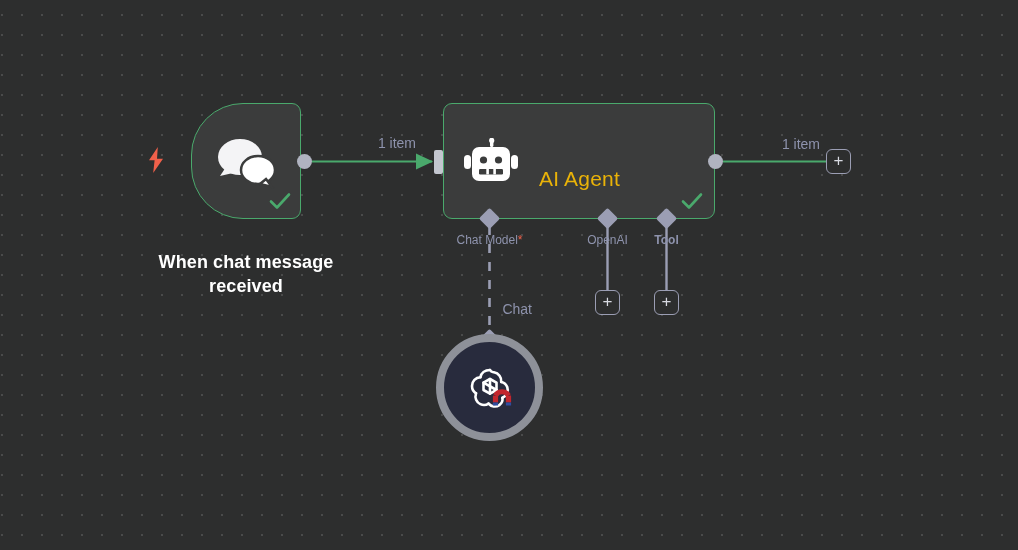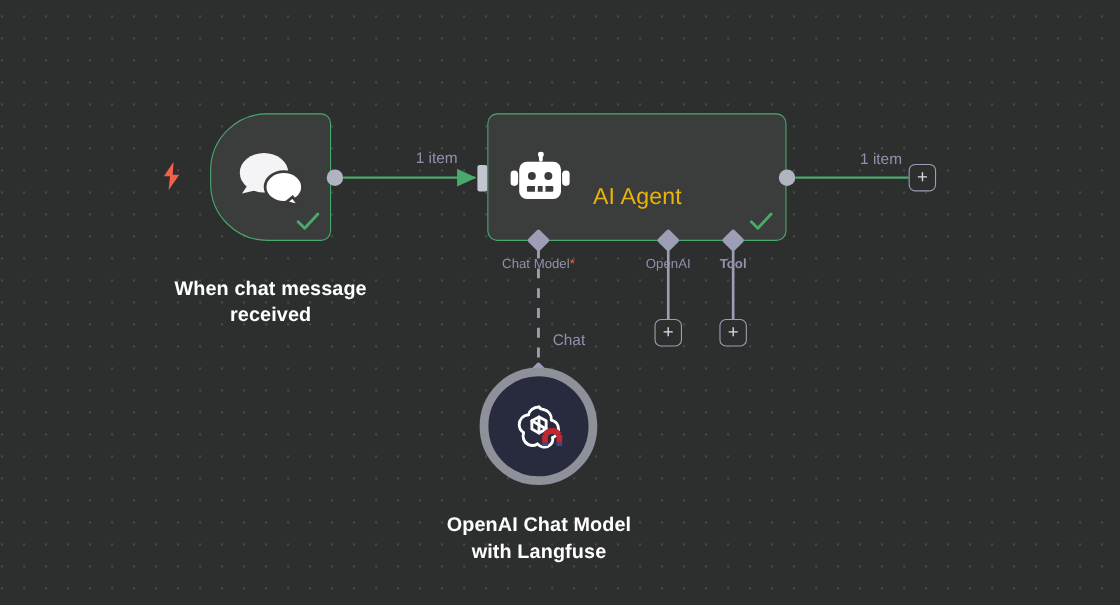--- a/index.html
+++ b/index.html
@@ -289,16 +289,14 @@
       <g>
         <path d="M30.5 32.5 a7.5 7.5 0 0 1 13 0" fill="none" stroke="#c2262e" stroke-width="5.2"></path>
         <path d="M30.5 32.5 L30.5 39.5" stroke="#c2262e" stroke-width="5.2"></path>
         <path d="M43.5 32.5 L43.5 39.5" stroke="#c2262e" stroke-width="5.2"></path>
         <path d="M30.5 39.5 L30.5 42.5" stroke="#2f4da0" stroke-width="5.2"></path>
         <path d="M43.5 39.5 L43.5 42.5" stroke="#2f4da0" stroke-width="5.2"></path>
       </g>
     </svg>
   </div>
 
-  <div class="node-label" style="left:340px; top:445px; width:300px;">OpenAI Chat Model
-with Langfuse</div>
 
 </div>
 
 </body></html>

